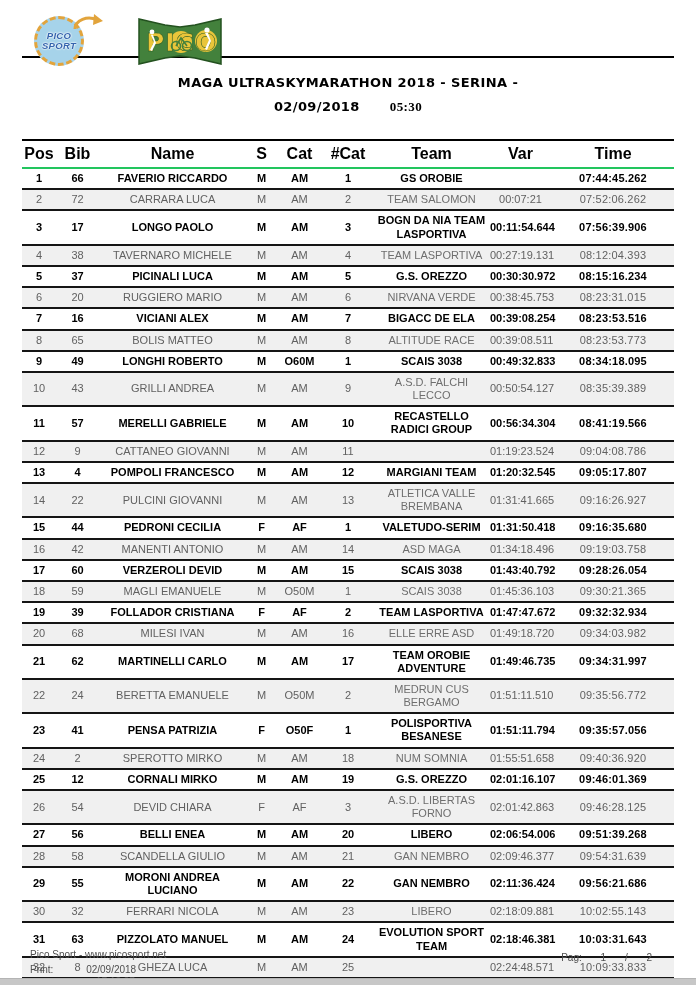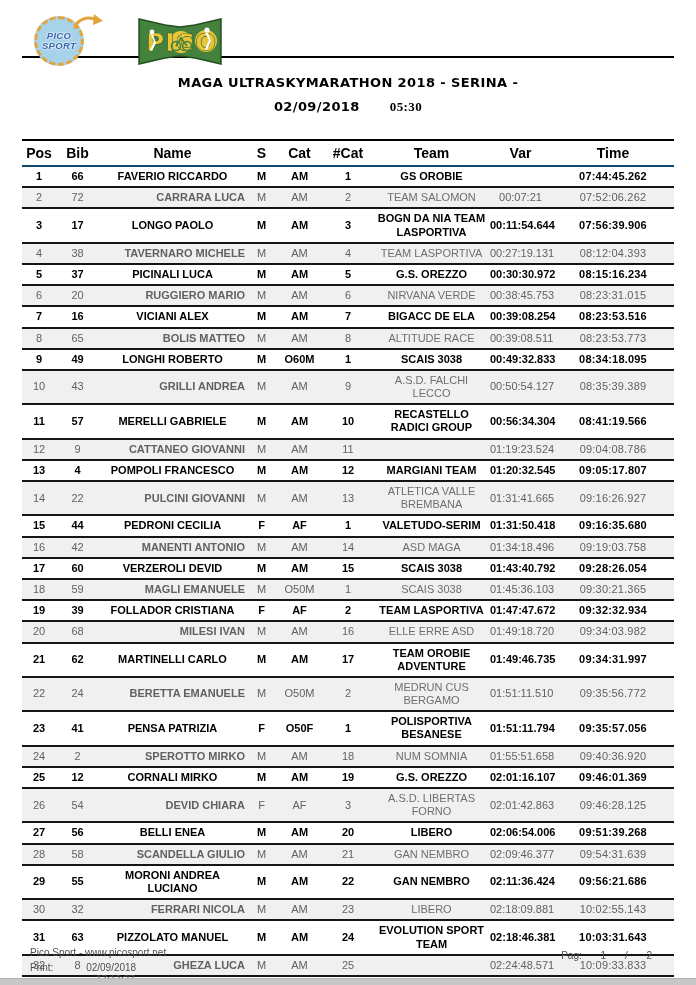--- a/index.html
+++ b/index.html
@@ -32,31 +32,31 @@
   }
   .title-line2 { margin-top:9px; }
   .title-line2 .start-time { margin-left:30px;font-family:Liberation Serif, serif; }
 
   
   table.results {
     width:100%; border-collapse:collapse; table-layout:fixed;
     margin-top:24px; border-top:2px solid #000;
   }
   table.results th {
-    font-size:14px; font-weight:bold; color:#000; text-align:center;
-    padding:4px 1px; border-bottom:2px solid #0c4a6e;
+    font-size:16px; font-weight:bold; color:#000; text-align:center;
+    padding:4px 1px; border-bottom:2px solid #22c55e;
   }
   table.results td {
     text-align:center; vertical-align:middle;
     padding:3px 1px; border-bottom:2px solid #151515;
     font-size:11px; line-height:1.2;
   }
   tr.even td { background:#f0f0f0; color:#616161; font-weight:normal; }
   tr.odd  td { background:#ffffff; color:#000; font-weight:bold; }
-  tr.even td.c-name { font-weight:bold;text-align:right; }
+  tr.even td.c-name { font-weight:normal; }
   td.c-team { font-size:8px; line-height:1.25; }
   tr.even td.c-team { color:#6e6e6e; }
   td.c-var  { font-size:9.5px;margin-left:24px; }
   td.c-time { font-size:10.5px; letter-spacing:0.2px; }
   td.c-s, td.c-cat { font-size:10.5px; }
 
   
   .footer {
     position:absolute; left:30px; right:30px; bottom:13px;
     font-size:10px; color:#4f4f4f;

